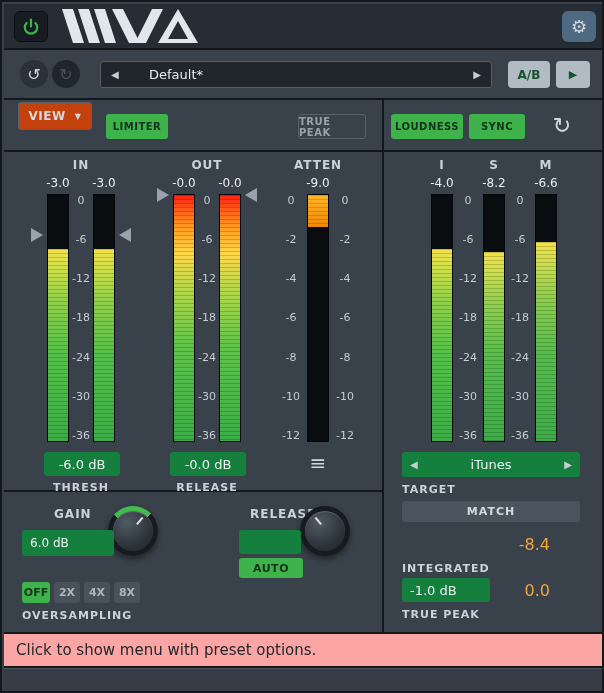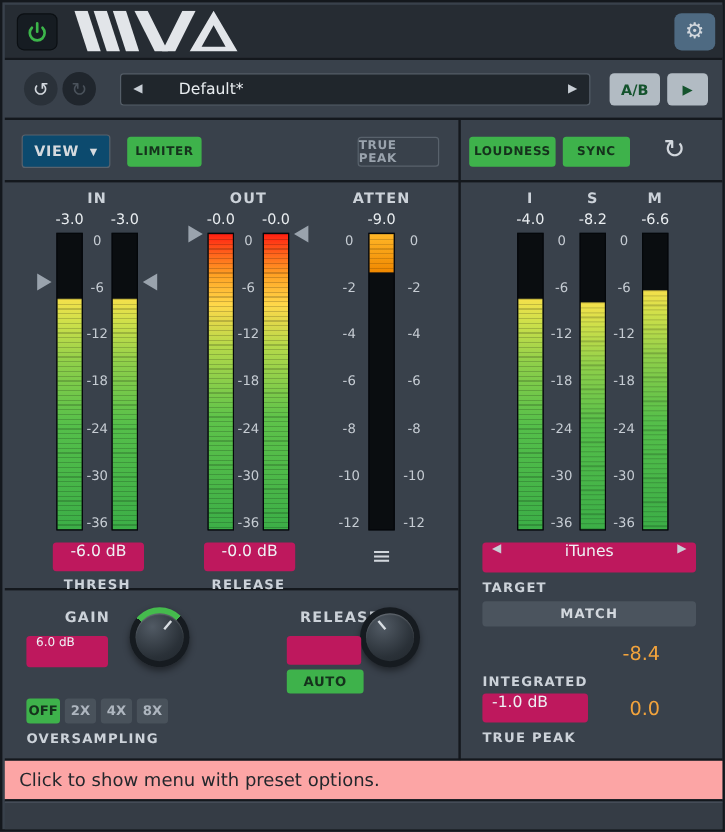--- a/index.html
+++ b/index.html
@@ -14,21 +14,21 @@
   .fill{position:absolute;left:0;right:0;bottom:0;
     background-image:repeating-linear-gradient(to bottom,rgba(0,0,0,.18) 0 1px,transparent 1px 4px),
       linear-gradient(to bottom,#f5e04b 0%,#cfe04a 10%,#8ecf4a 28%,#55bf4a 55%,#3cae47 100%)}
   .fill.red{background-image:repeating-linear-gradient(to bottom,rgba(0,0,0,.18) 0 1px,transparent 1px 4px),
       linear-gradient(to bottom,#ff2012 0%,#ff661c 7%,#ffa224 14%,#ffd84a 24%,#b5d94a 38%,#5fc34a 62%,#3cae47 100%)}
   .fill.orange{top:0;bottom:auto;background-image:repeating-linear-gradient(to bottom,rgba(0,0,0,.15) 0 1px,transparent 1px 4px),
       linear-gradient(to bottom,#ffb728,#f08800)}
   .scale{position:absolute;display:flex;flex-direction:column;justify-content:space-between;align-items:center;color:#c6ccd3;font-size:11px}
   .tri-r{position:absolute;width:0;height:0;border-top:7px solid transparent;border-bottom:7px solid transparent;border-left:12px solid #9aa3ad}
   .tri-l{position:absolute;width:0;height:0;border-top:7px solid transparent;border-bottom:7px solid transparent;border-right:12px solid #9aa3ad}
-  .field{position:absolute;background:#be185d;border-radius:3px;color:#eef1f4;font-size:13px;display:flex;justify-content:center}
+  .field{position:absolute;background:#15803d;border-radius:3px;color:#eef1f4;font-size:13px;display:flex;align-items:center;justify-content:center}
   .field.fleft{justify-content:flex-start;padding-left:8px}
   .btn-green{position:absolute;background:#3eb24b;border-radius:3px;color:#15321c;font-size:10px;font-weight:bold;letter-spacing:.5px;display:flex;align-items:center;justify-content:center;cursor:pointer}
   .btn-dim{position:absolute;background:#39414b;border:1px solid #59626c;border-radius:3px;color:#9aa3ad;font-size:10px;font-weight:bold;letter-spacing:.5px;display:flex;align-items:center;justify-content:center;cursor:pointer}
   .btn-gray{position:absolute;background:#4b545e;border-radius:3px;color:#d3d8de;font-size:11px;font-weight:bold;letter-spacing:1px;display:flex;align-items:center;justify-content:center;cursor:pointer}
   .btn-light{position:absolute;background:#b2bbc3;border-radius:4px;color:#14532d;font-size:12px;font-weight:bold;display:flex;align-items:center;justify-content:center;cursor:pointer}
   .icon-btn{position:absolute;display:flex;align-items:center;justify-content:center;color:#d2d7dd;cursor:pointer}
   .round{border-radius:50%}
   .knob{position:absolute;border-radius:50%;background:#161b20;box-shadow:0 3px 6px rgba(0,0,0,.45);cursor:pointer}
   .knob.arc{background:conic-gradient(from -50deg,#45bb4d 0 95deg,#161b20 95deg 360deg)}
   .knob .face{position:absolute;inset:5px;border-radius:50%;background:radial-gradient(circle at 35% 28%,#515a64,#2a3138 65%,#20262c 100%);box-shadow:inset 0 1px 1px rgba(255,255,255,.18)}
@@ -85,21 +85,21 @@
   </div>
   <div class="btn-light" style="left:554px;top:59px;width:34px;height:27px">
     <span style="font-size:11px">▶</span>
   </div>
   <div class="hline" style="left:2px;top:96px;width:600px"></div>
 
   <div class="vline" style="left:380px;top:98px;height:534px"></div>
   <div class="hline" style="left:2px;top:148px;width:600px"></div>
   <div class="hline" style="left:2px;top:488px;width:378px"></div>
 
-  <div class="btn-dim" style="left:16px;top:110px;width:74px;height:28px;background:#0c4a6e;color:#d6dade;font-size:12px;gap:9px">
+  <div class="btn-dim" style="left:16px;top:100px;width:74px;height:28px;background:#c2410c;color:#d6dade;font-size:12px;gap:9px">
     <span>VIEW</span>
     <span style="font-size:8px">▼</span>
   </div>
   <div class="btn-green" style="left:104px;top:112px;width:62px;height:25px">
     <span>LIMITER</span>
   </div>
   <div class="btn-dim" style="left:296px;top:112px;width:68px;height:25px">
     <span>TRUE PEAK</span>
   </div>
 
@@ -240,21 +240,21 @@
   </div>
   <div class="orange-val" style="left:490px;top:577px;width:58px;height:22px">0.0</div>
   <div class="lbl left" style="left:400px;top:606px;width:120px">TRUE PEAK</div>
 
   <div class="lbl left" style="left:52px;top:505px;width:60px;font-size:12px">GAIN</div>
   <div class="knob arc" style="left:106px;top:504px;width:50px;height:50px">
     <div class="face">
         <div class="ptr" style="transform:rotate(40deg)"></div>
       </div>
   </div>
-  <div class="field fleft" style="left:20px;top:528px;width:68px;height:26px;font-size:10px">
+  <div class="field fleft" style="left:20px;top:528px;width:92px;height:26px;font-size:12px">
     <span>6.0 dB</span>
   </div>
 
   <div class="lbl left" style="left:248px;top:505px;width:80px;font-size:12px">RELEASE</div>
   <div class="knob" style="left:298px;top:504px;width:50px;height:50px">
     <div class="face">
         <div class="ptr" style="transform:rotate(-40deg)"></div>
       </div>
   </div>
   <div class="field" style="left:237px;top:528px;width:62px;height:24px"></div>

